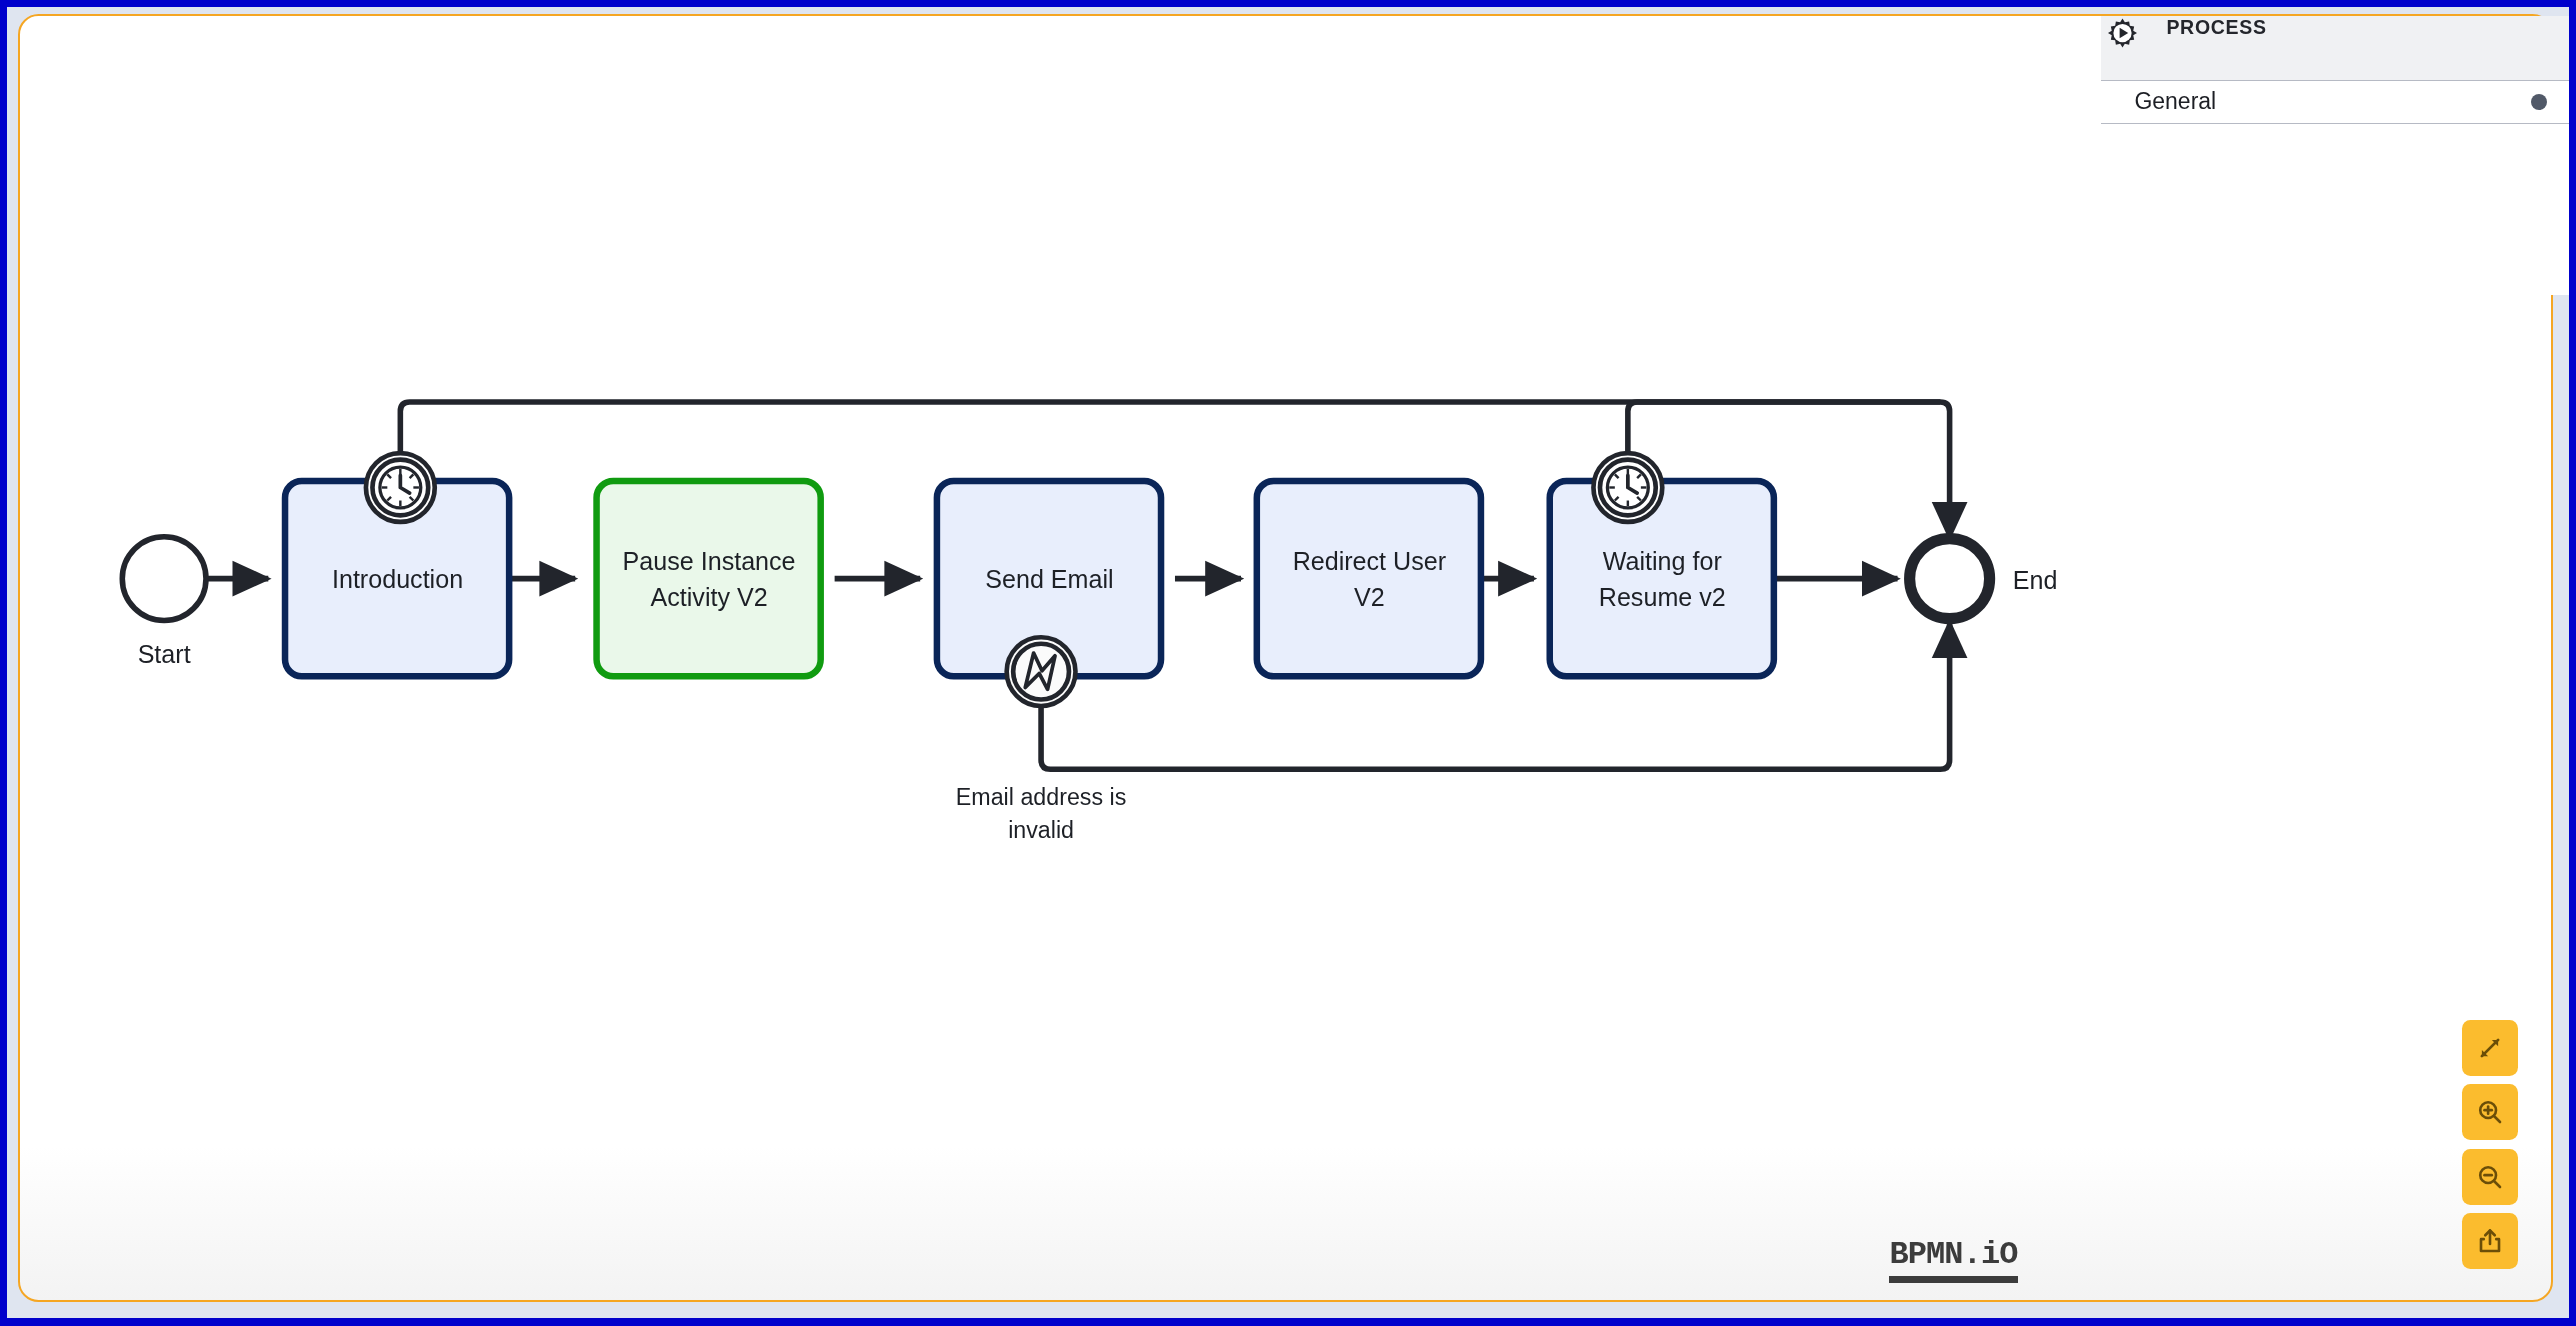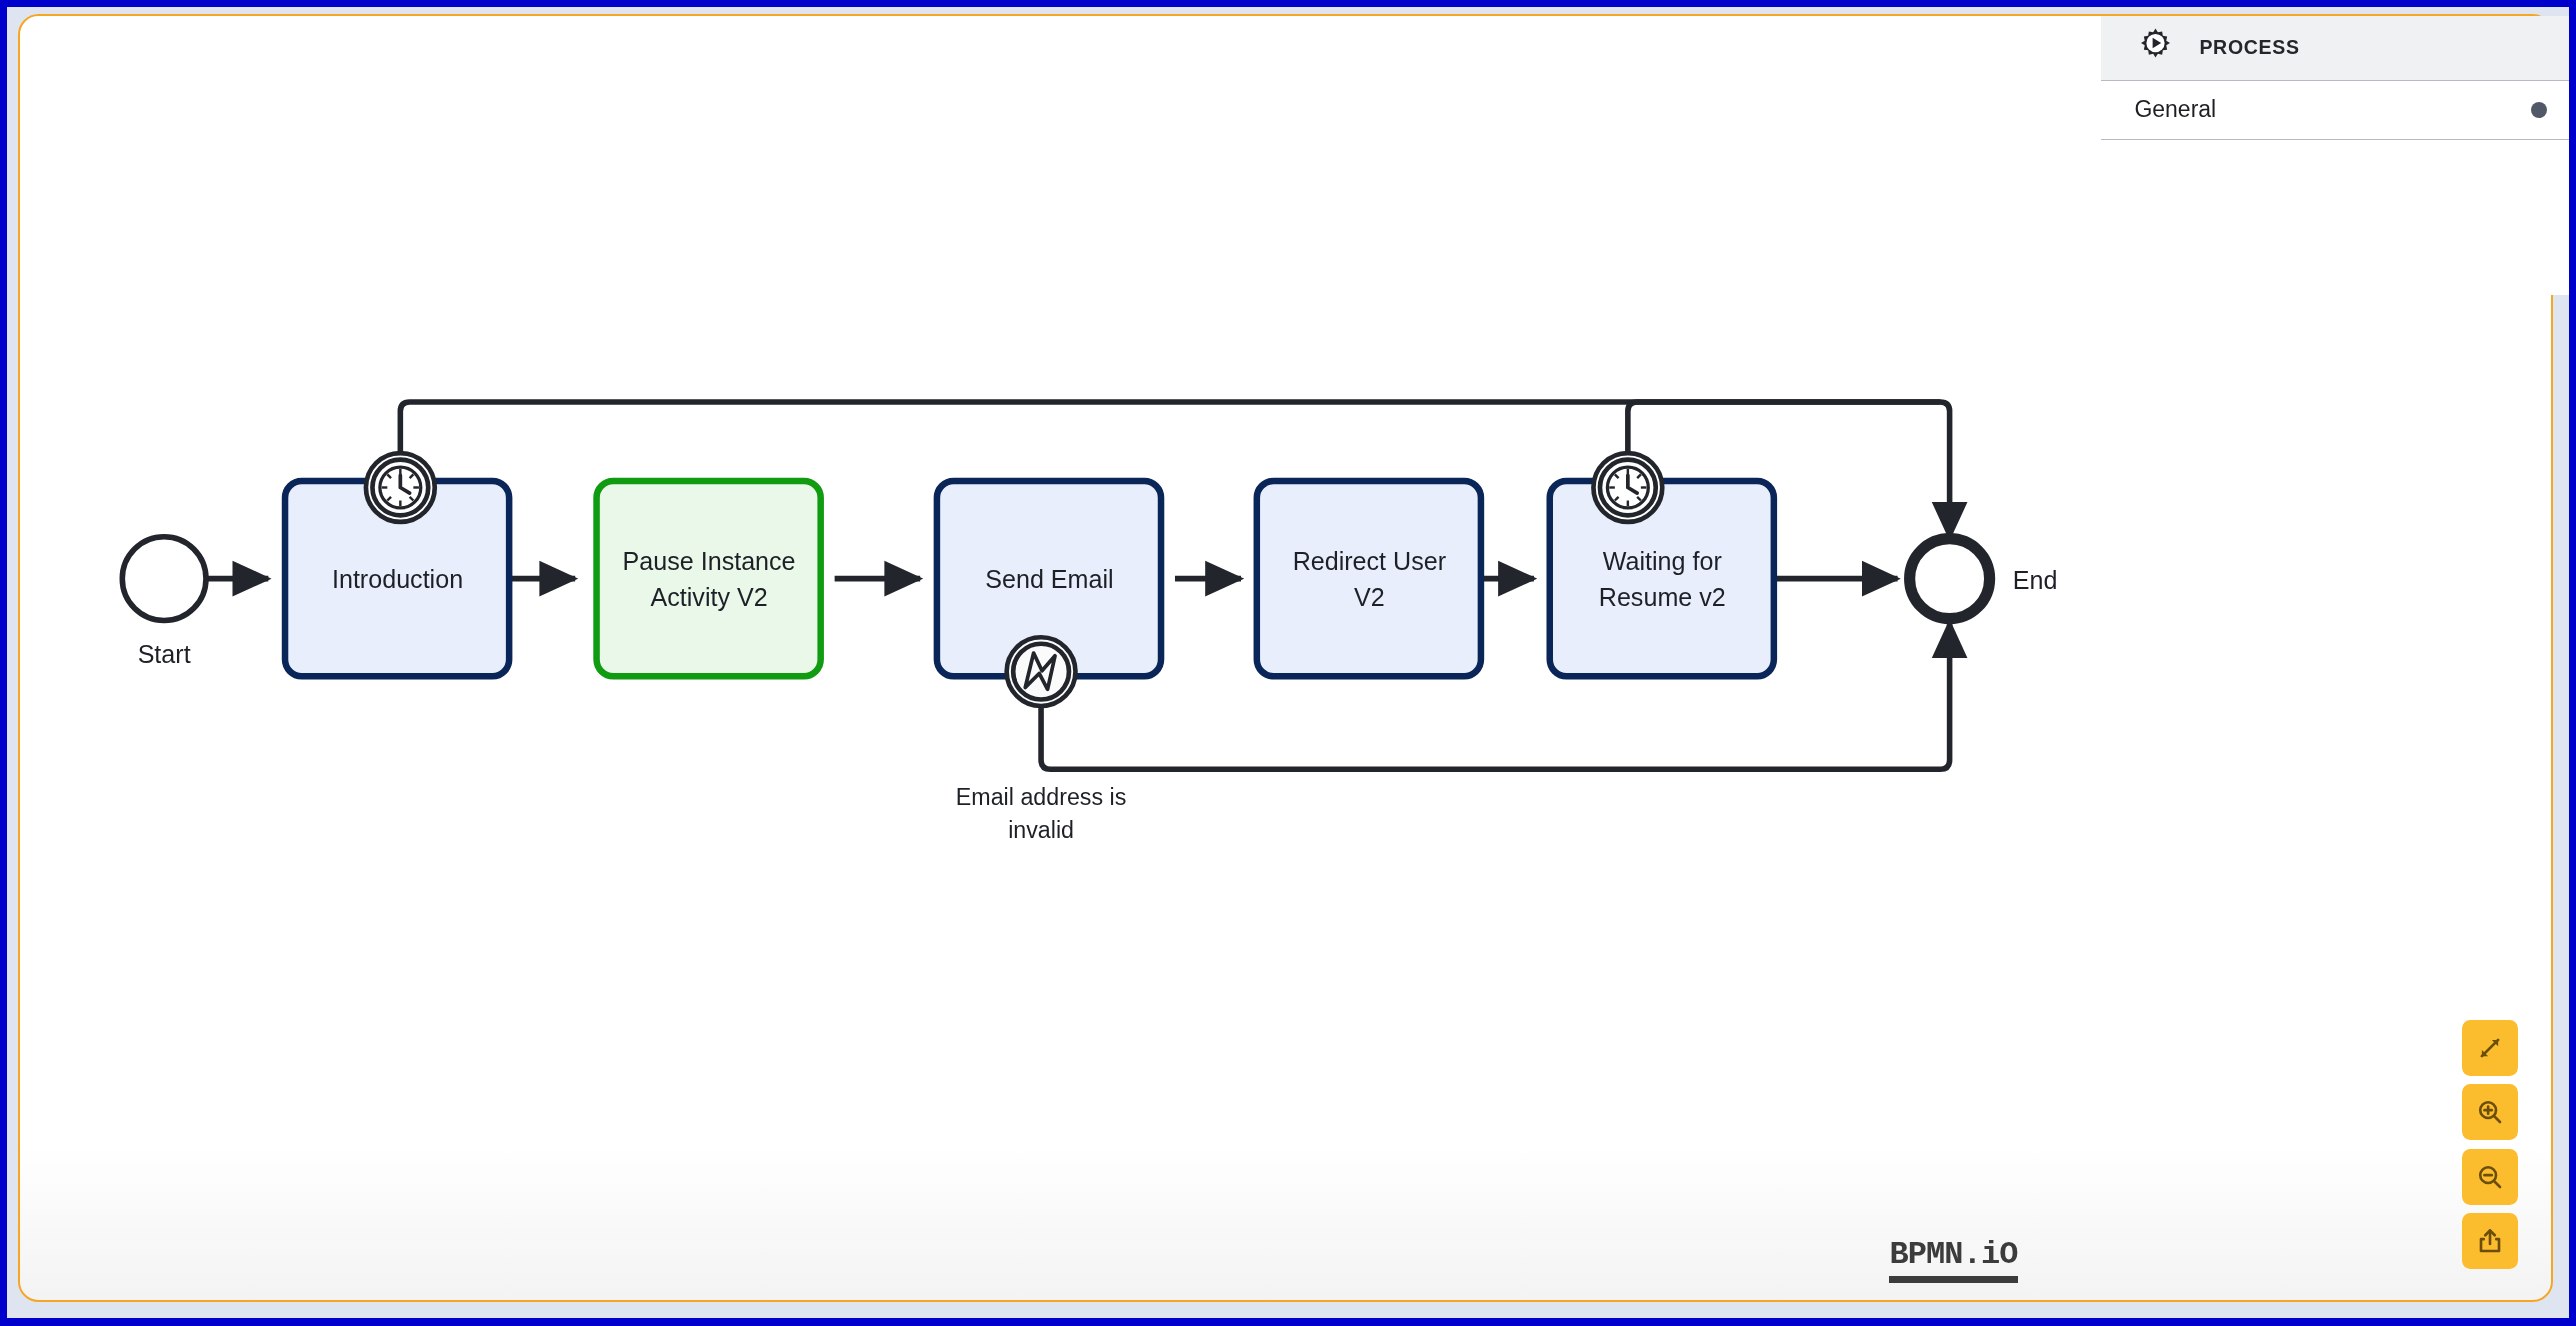--- a/index.html
+++ b/index.html
@@ -40,38 +40,37 @@
 
   
   #properties-panel {
     position: absolute;
     left: 2094px; top: 9.3px;
     width: 473px; height: 279px;
     background: #ffffff;
     z-index: 40;
   }
   .pp-header {
-    display: flex; align-items: center;
+    display: flex; align-items: flex-start;
     height: 65px;
-    padding-left: 33px;
     background: #f0f1f3;
     border-bottom: 1.9px solid #b6bac4;
   }
   .pp-header-icon { width: 43px; height: 43px; flex: 0 0 auto; }
   .pp-header-title {
     margin-left: 22px;
     font-size: 19.5px;
     font-weight: bold;
     letter-spacing: 0.7px;
     color: #24262c;
   }
   .pp-group {
     position: relative;
     display: flex; align-items: center;
-    height: 59px;
+    height: 43px;
     padding: 0 33px;
     background: #ffffff;
     border-bottom: 1.9px solid #b6bac4;
     cursor: pointer;
   }
   .pp-group-label { font-size: 23px; color: #1d1f25; }
   .pp-dot {
     position: absolute; right: 27px; top: 50%;
     transform: translateY(-50%);
     width: 16px; height: 16px; border-radius: 50%;

